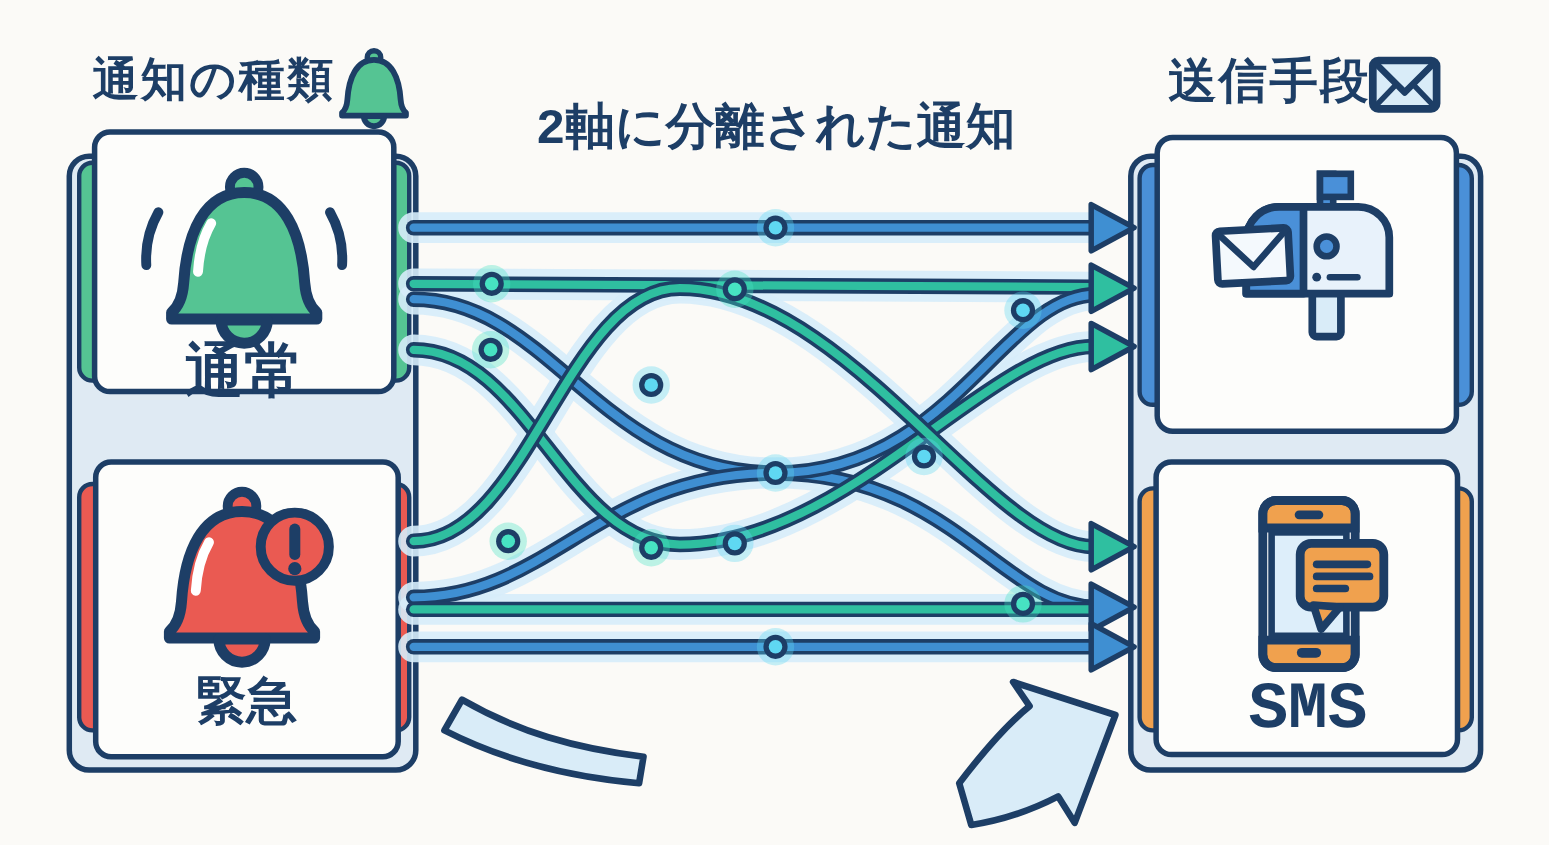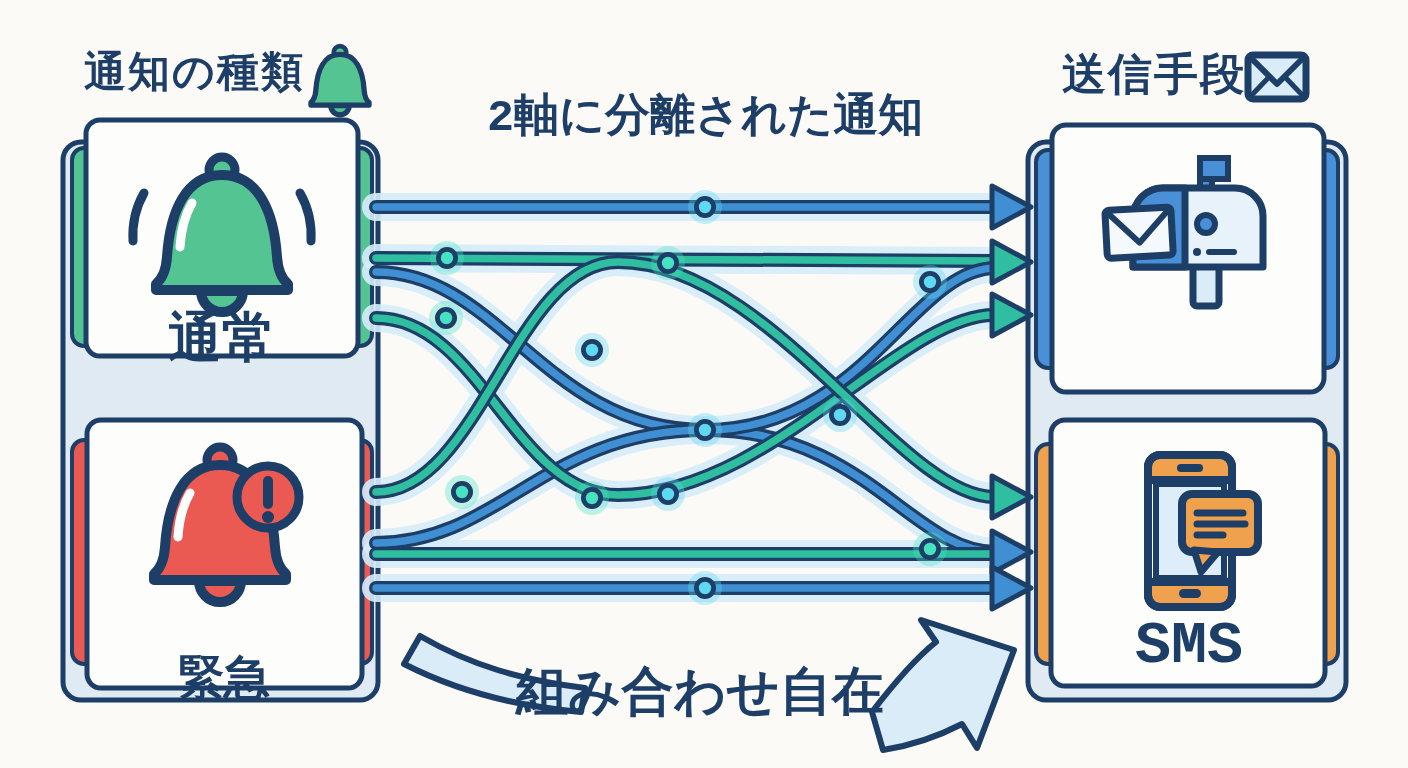--- a/index.html
+++ b/index.html
@@ -205,16 +205,15 @@
       <path class="swoosh" d="M 420 636 C 472 666 522 680 585 688 L 581 712 C 512 706 455 690 404 664 Z"></path>
       <path class="swoosh" d="M 872 712 C 898 678 916 658 936 642 L 921 620 L 1014 650 L 977 748 L 962 724 C 935 738 909 746 883 750 Z"></path>
     </g>
   </svg>
 
   <div class="txt" style="left:84px;top:54px;font-size:42px;letter-spacing:2px;">通知の種類</div>
   <div class="txt" style="left:487px;top:55px;font-size:45px;margin-top:41px;">2軸に分離された通知</div>
   <div class="txt" style="left:1062px;top:55px;font-size:44px;letter-spacing:2px;">送信手段</div>
 
   <div class="txt centered" style="left:222px;top:315px;font-size:54px;">通常</div>
-  <div class="txt centered" style="left:224px;top:618px;font-size:46px;margin-top:40px;">緊急</div>
+  <div class="txt centered" style="left:224px;top:618px;font-size:46px;">緊急</div>
   <div class="txt centered" style="left:1189px;top:616px;font-size:60px;text-align:right;">SMS</div>
-  <div class="txt centered" style="left:700px;top:670px;font-size:52px;">組み合わせ自在</div>
 </div>
 
 </body></html>

